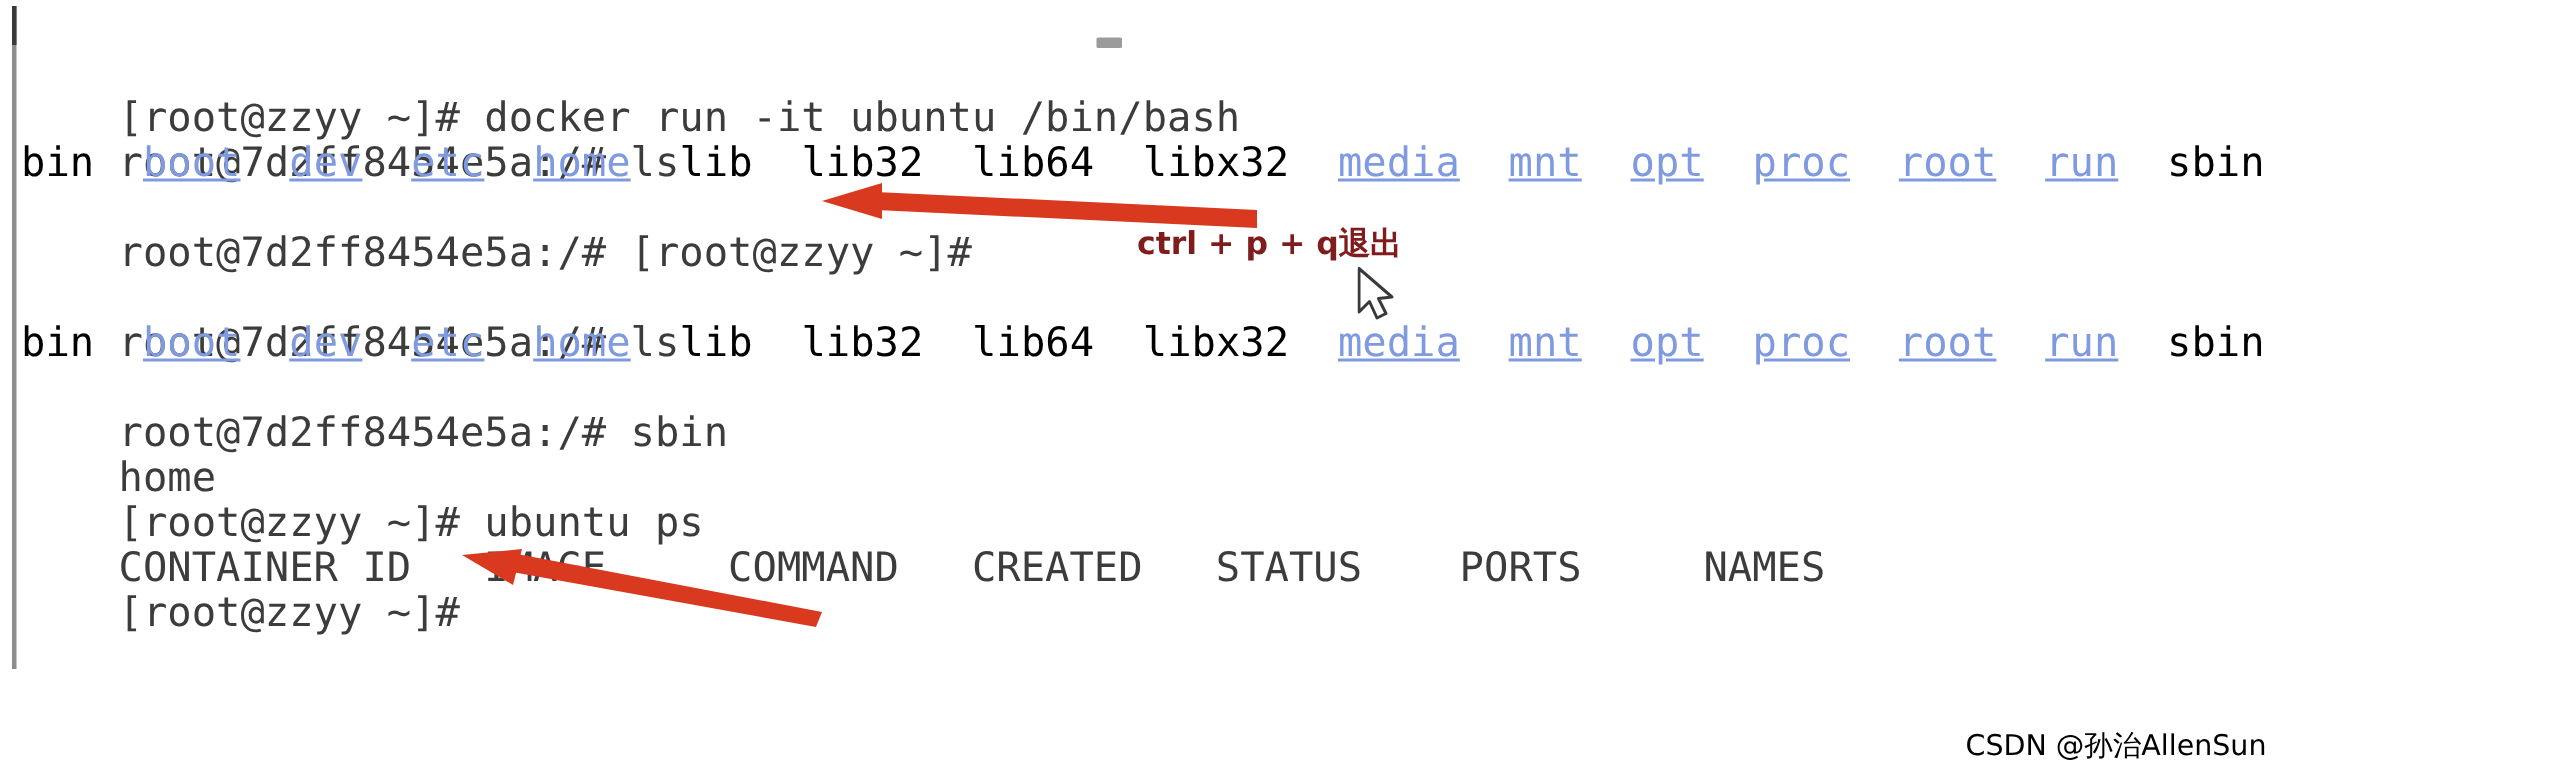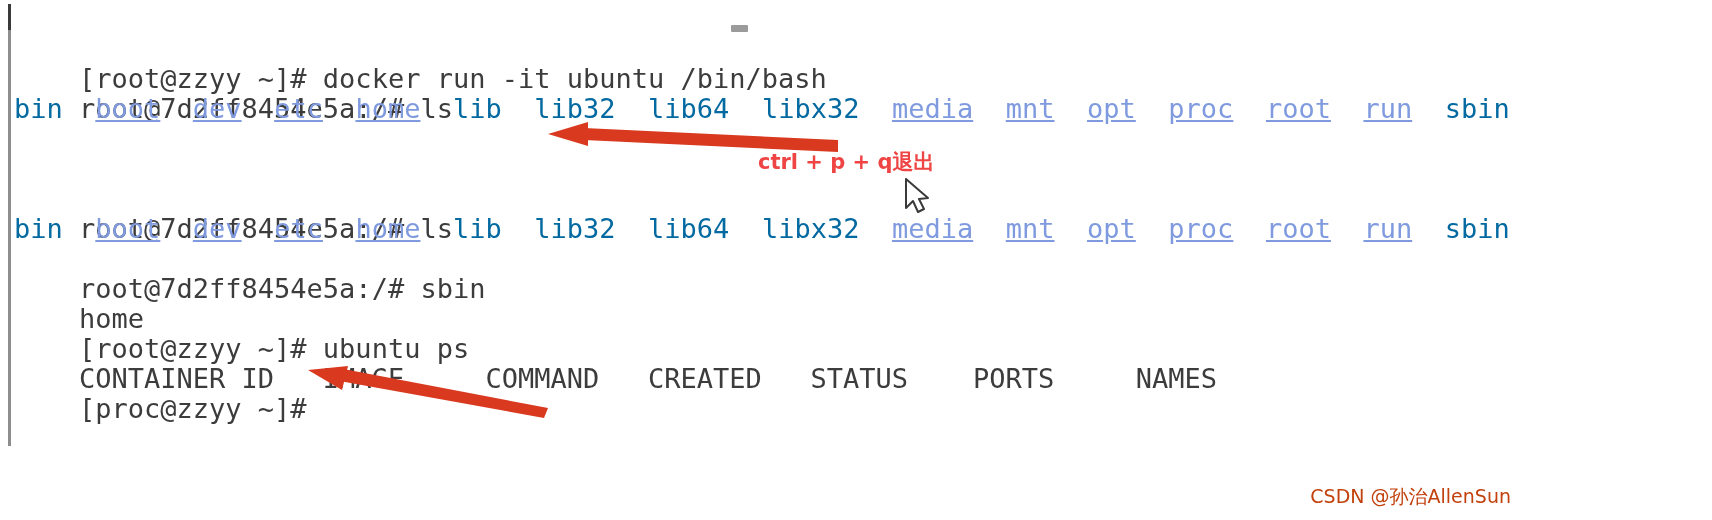--- a/index.html
+++ b/index.html
@@ -55,48 +55,48 @@
     white-space: pre;
     font-size: 27px;
     line-height: 30px;
     letter-spacing: 0px;
     color: #3c3c3c;
     font-family: "DejaVu Sans Mono", "Liberation Mono", monospace;
   }
   .tline span { white-space: pre; }
 
   .c-default { color: #3c3c3c; }
-  .c-cyan    { color: #0369a1; }
+  .c-cyan    { color: #000000; }
   .c-blue    { color: #7f9ade; text-decoration: underline; }
   .c-tmp     { color: #1a1a1a; background: #5e8b2a; }
 
   
   .arrow { position: absolute; }
 
   
   .anno {
     position: absolute;
     font-family: "DejaVu Sans", "Liberation Sans", sans-serif;
     font-weight: bold;
     font-size: 21px;
-    color: #ef4444;
+    color: #7f1d1d;
     white-space: pre;
   }
 
   
   .cursor { position: absolute; }
 
   
   .watermark {
     position: absolute;
     right: 14px;
     bottom: 10px;
     font-family: "DejaVu Sans", "Liberation Sans", sans-serif;
     font-size: 19px;
-    color: #c2410c;
+    color: #000000;
     white-space: pre;
     margin-left: 32px;
   }
 </style>
 </head>
 <body>
 
 <div id="screen">
 
   <div class="left-rule"></div>
@@ -106,20 +106,23 @@
   <div class="tline" style="top:34px">
     <span class="c-default">[root@zzyy ~]# docker run -it ubuntu /bin/bash</span>
   </div>
 
   <div class="tline" style="top:64px">
     <span class="c-default">root@7d2ff8454e5a:/# ls</span>
   </div>
 
   <div class="tline" id="ls-out-1" style="top:94px"><span class="c-cyan">bin</span><span class="c-default">  </span><span class="c-blue">boot</span><span class="c-default">  </span><span class="c-blue">dev</span><span class="c-default">  </span><span class="c-blue">etc</span><span class="c-default">  </span><span class="c-blue">home</span><span class="c-default">  </span><span class="c-cyan">lib</span><span class="c-default">  </span><span class="c-cyan">lib32</span><span class="c-default">  </span><span class="c-cyan">lib64</span><span class="c-default">  </span><span class="c-cyan">libx32</span><span class="c-default">  </span><span class="c-blue">media</span><span class="c-default">  </span><span class="c-blue">mnt</span><span class="c-default">  </span><span class="c-blue">opt</span><span class="c-default">  </span><span class="c-blue">proc</span><span class="c-default">  </span><span class="c-blue">root</span><span class="c-default">  </span><span class="c-blue">run</span><span class="c-default">  </span><span class="c-cyan">sbin</span><span class="c-default">  </span><span class="c-blue">srv</span><span class="c-default">  </span><span class="c-blue">sys</span><span class="c-default">  </span><span class="c-tmp">tmp</span></div>
 
+  <div class="tline" style="top:124px">
+    <span class="c-default">root@7d2ff8454e5a:/# [root@zzyy ~]#</span>
+  </div>
 
 
   <div class="tline" style="top:184px">
     <span class="c-default">root@7d2ff8454e5a:/# ls</span>
   </div>
 
   <div class="tline" id="ls-out-2" style="top:214px"><span class="c-cyan">bin</span><span class="c-default">  </span><span class="c-blue">boot</span><span class="c-default">  </span><span class="c-blue">dev</span><span class="c-default">  </span><span class="c-blue">etc</span><span class="c-default">  </span><span class="c-blue">home</span><span class="c-default">  </span><span class="c-cyan">lib</span><span class="c-default">  </span><span class="c-cyan">lib32</span><span class="c-default">  </span><span class="c-cyan">lib64</span><span class="c-default">  </span><span class="c-cyan">libx32</span><span class="c-default">  </span><span class="c-blue">media</span><span class="c-default">  </span><span class="c-blue">mnt</span><span class="c-default">  </span><span class="c-blue">opt</span><span class="c-default">  </span><span class="c-blue">proc</span><span class="c-default">  </span><span class="c-blue">root</span><span class="c-default">  </span><span class="c-blue">run</span><span class="c-default">  </span><span class="c-cyan">sbin</span><span class="c-default">  </span><span class="c-blue">srv</span><span class="c-default">  </span><span class="c-blue">sys</span><span class="c-default">  </span><span class="c-tmp">tmp</span></div>
 
   <div class="tline" style="top:244px">
     <span class="c-default">root@7d2ff8454e5a:/# sbin</span>
@@ -131,21 +134,21 @@
 
   <div class="tline" style="top:304px">
     <span class="c-default">[root@zzyy ~]# ubuntu ps</span>
   </div>
 
   <div class="tline" style="top:334px">
     <span class="c-default">CONTAINER ID   IMAGE     COMMAND   CREATED   STATUS    PORTS     NAMES</span>
   </div>
 
   <div class="tline" style="top:364px">
-    <span class="c-default">[proc@zzyy ~]#</span>
+    <span class="c-default">[root@zzyy ~]#</span>
   </div>
 
   <svg class="arrow" style="left:548px; top:118px;" width="290" height="44">
     <polygon points="0,16 40,4 40,28" fill="#d9391f"></polygon>
     <polygon points="36,10 290,22 290,34 36,22" fill="#d9391f"></polygon>
   </svg>
 
   <div class="anno" style="left:758px; top:148px;">ctrl + p + q退出</div>
 
   <svg class="arrow" style="left:308px; top:366px;" width="240" height="52">

